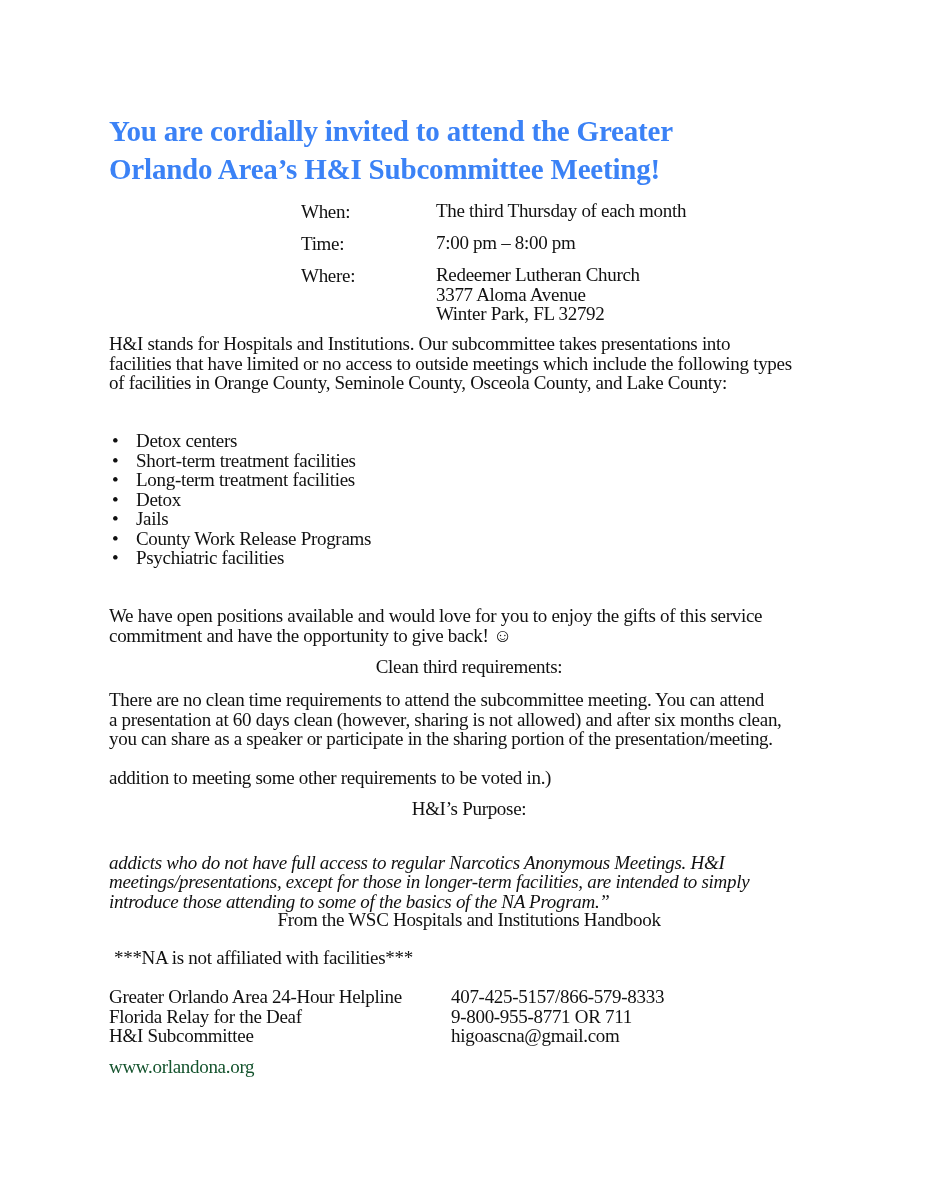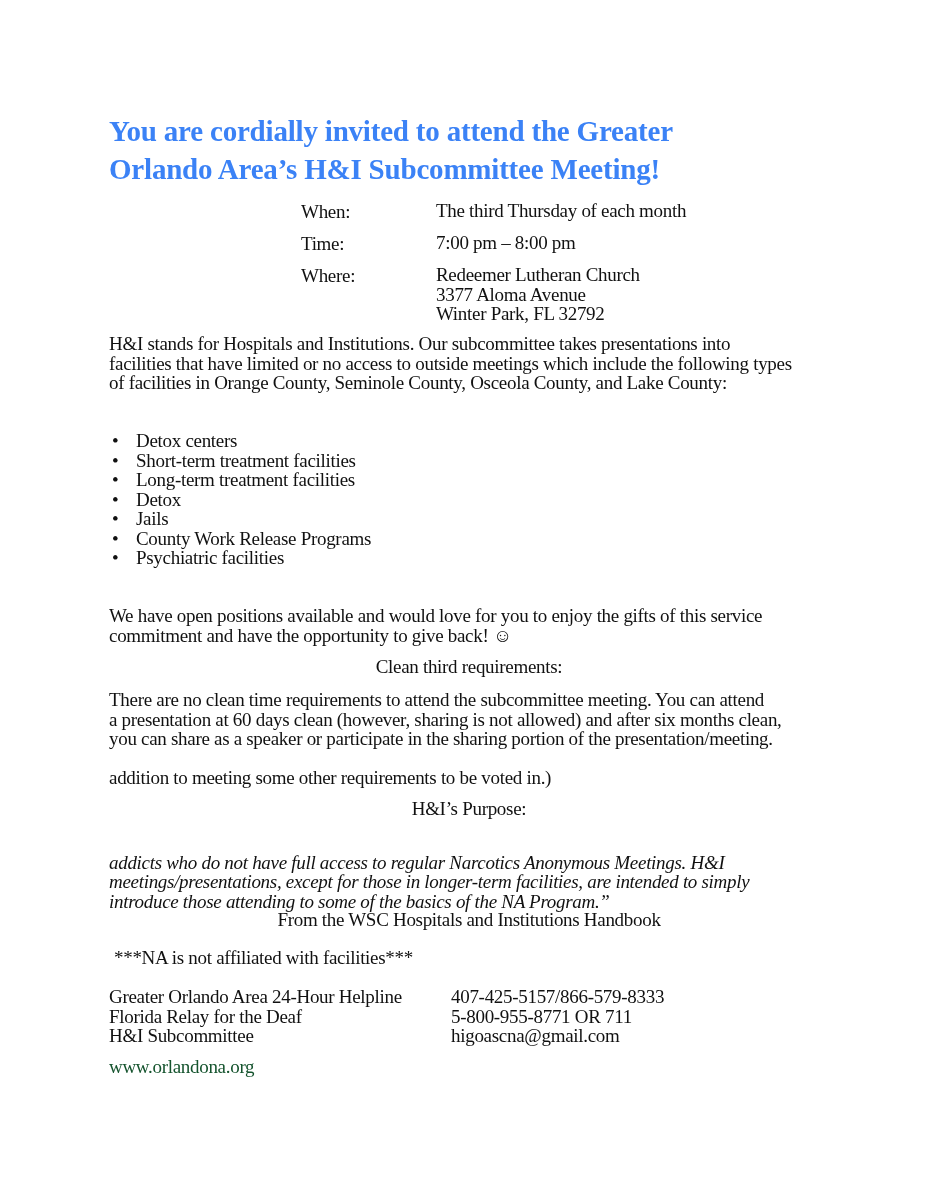--- a/index.html
+++ b/index.html
@@ -100,21 +100,21 @@
 
   <p class="para body-font" style="top:948px; left:114px;">***NA is not affiliated with facilities***</p>
 
   <div class="contacts body-font">
     <div class="row">
       <span class="c-lbl">Greater Orlando Area 24-Hour Helpline</span>
       <span class="c-val">407-425-5157/866-579-8333</span>
     </div>
     <div class="row">
       <span class="c-lbl">Florida Relay for the Deaf</span>
-      <span class="c-val">5-800-955-8771 OR 711</span>
+      <span class="c-val">9-800-955-8771 OR 711</span>
     </div>
     <div class="row">
       <span class="c-lbl">H&amp;I Subcommittee</span>
       <span class="c-val">higoascna@gmail.com</span>
     </div>
   </div>
 
   <p class="para body-font" style="top:1057px;">
     <span class="link">www.orlandona.org</span>
   </p>

